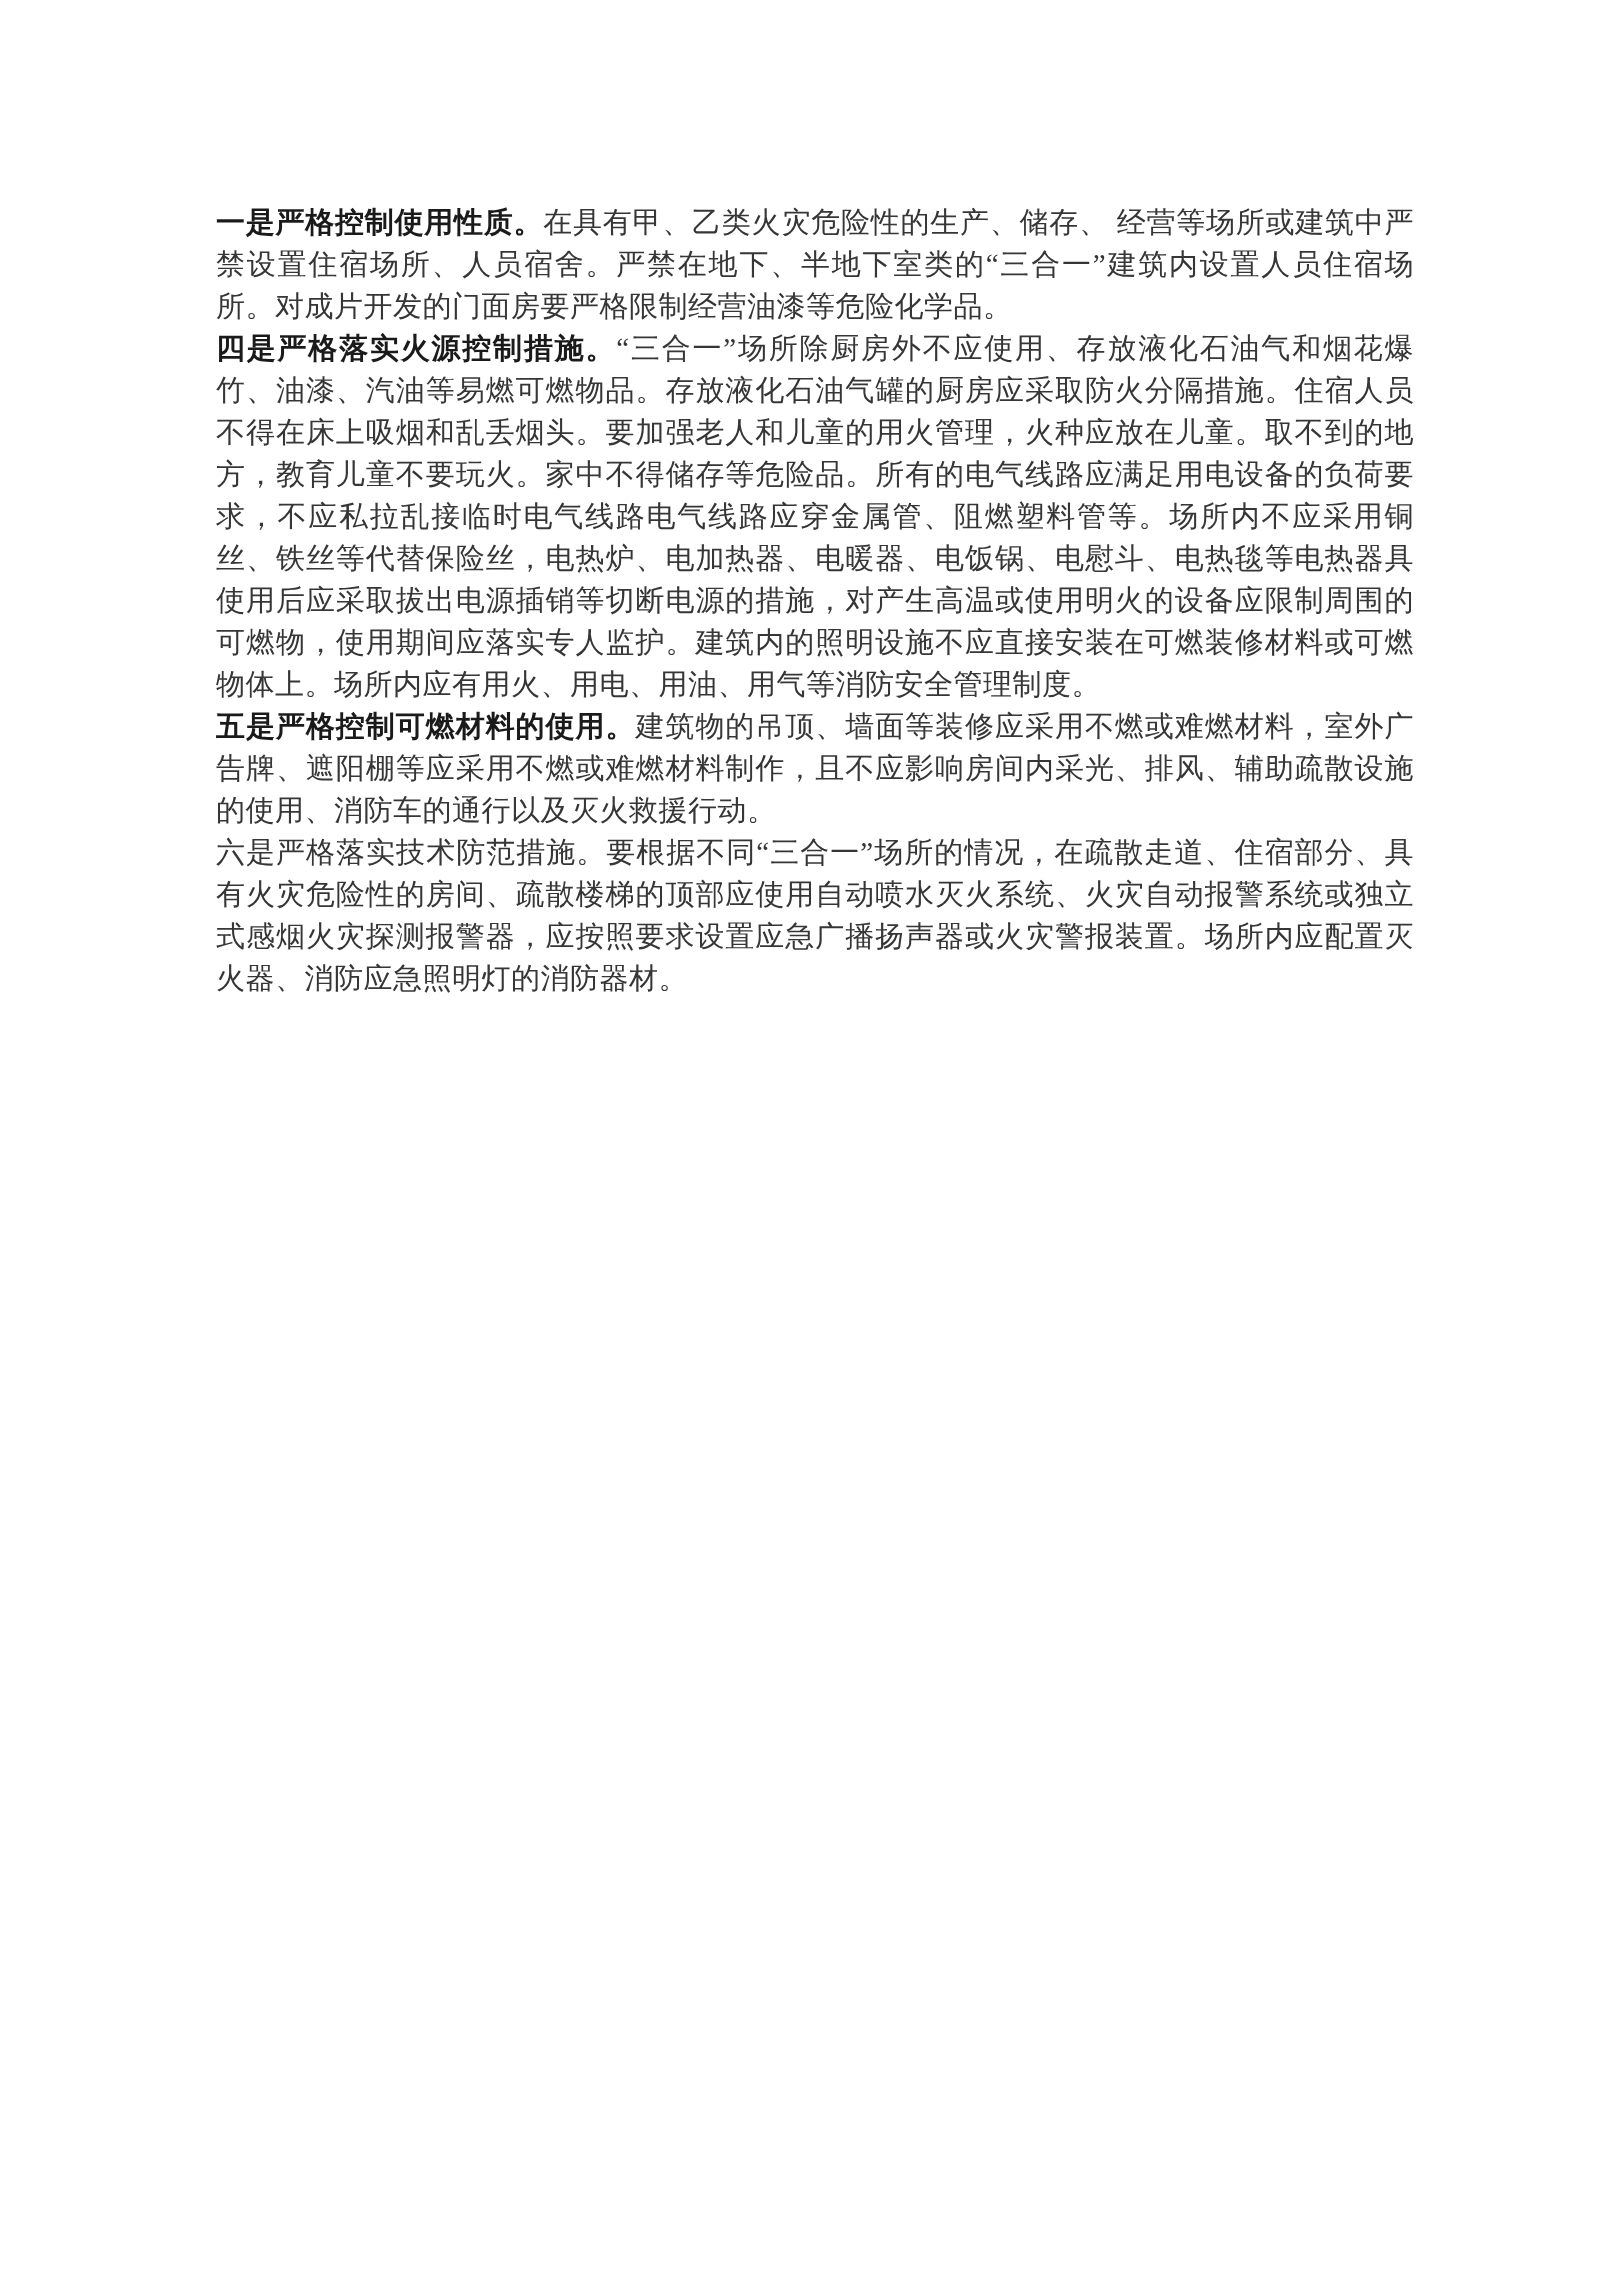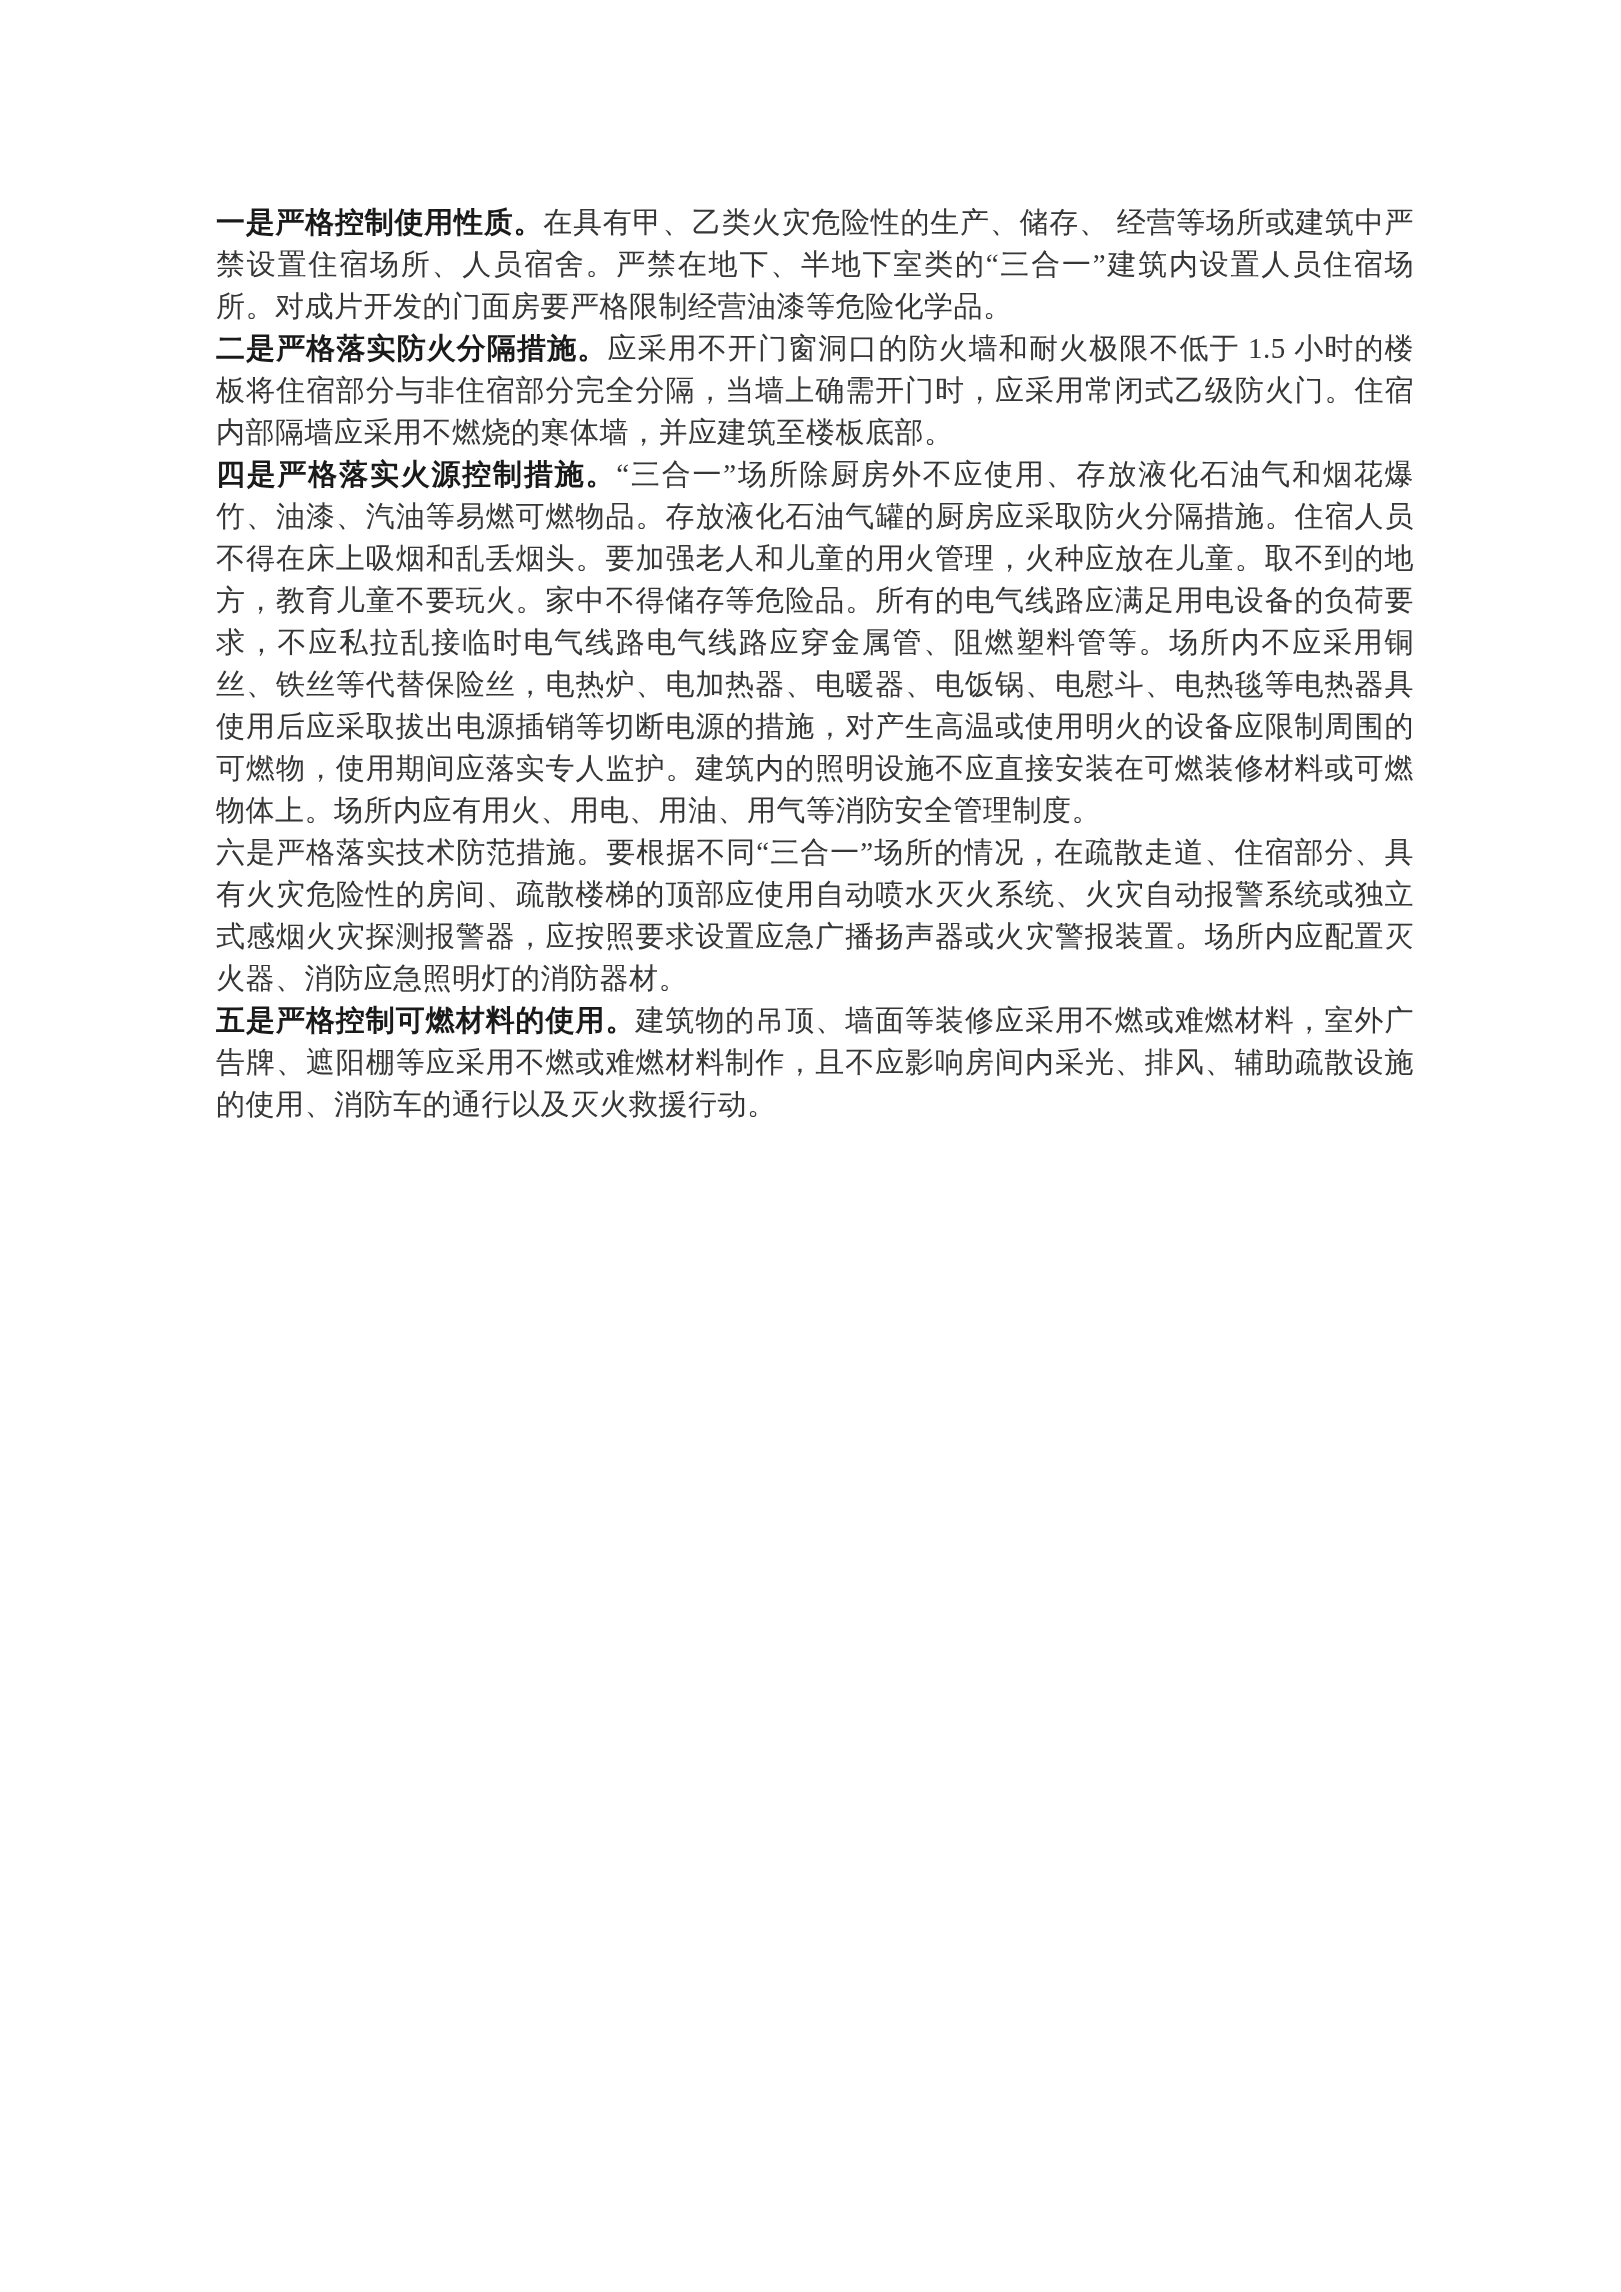--- a/index.html
+++ b/index.html
@@ -47,23 +47,22 @@
     color: var(--lead-color, #1a1a1a);
   }
 </style>
 </head>
 <body>
 
 <div class="page">
   <div class="doc-body">
   <p><span class="para-lead bold-lead">一是严格控制使用性质。</span><span>在具有甲、乙类火灾危险性的生产、储存、 经营等场所或建筑中严禁设置住宿场所、人员宿舍。严禁在地下、半地下室类的“三合一”建筑内设置人员住宿场所。对成片开发的门面房要严格限制经营油漆等危险化学品。</span></p>
 
-  <p><span class="para-lead bold-lead">二是严格落实防火分隔措施。</span><span>应采用不开门窗洞口的防火墙和耐火极限不低于 1.5 小时的楼板将住宿部分与非住宿部分完全分隔，当墙上确需开门时，应采用常闭式乙级防火门。住宿内部隔墙应采用不燃烧的寒体墙，并应建筑至楼板底部。</span></p>
 
 
   <p><span class="para-lead bold-lead">四是严格落实火源控制措施。</span><span>“三合一”场所除厨房外不应使用、存放液化石油气和烟花爆竹、油漆、汽油等易燃可燃物品。存放液化石油气罐的厨房应采取防火分隔措施。住宿人员不得在床上吸烟和乱丢烟头。要加强老人和儿童的用火管理，火种应放在儿童。取不到的地方，教育儿童不要玩火。家中不得储存等危险品。所有的电气线路应满足用电设备的负荷要求，不应私拉乱接临时电气线路电气线路应穿金属管、阻燃塑料管等。场所内不应采用铜丝、铁丝等代替保险丝，电热炉、电加热器、电暖器、电饭锅、电慰斗、电热毯等电热器具使用后应采取拔出电源插销等切断电源的措施，对产生高温或使用明火的设备应限制周围的可燃物，使用期间应落实专人监护。建筑内的照明设施不应直接安装在可燃装修材料或可燃物体上。场所内应有用火、用电、用油、用气等消防安全管理制度。</span></p>
 
+  <p><span class="para-lead bold-lead">五是严格控制可燃材料的使用。</span><span>建筑物的吊顶、墙面等装修应采用不燃或难燃材料，室外广告牌、遮阳棚等应采用不燃或难燃材料制作，且不应影响房间内采光、排风、辅助疏散设施的使用、消防车的通行以及灭火救援行动。</span></p>
+
   <p><span class="para-lead">六是严格落实技术防范措施。</span><span>要根据不同“三合一”场所的情况，在疏散走道、住宿部分、具有火灾危险性的房间、疏散楼梯的顶部应使用自动喷水灭火系统、火灾自动报警系统或独立式感烟火灾探测报警器，应按照要求设置应急广播扬声器或火灾警报装置。场所内应配置灭火器、消防应急照明灯的消防器材。</span></p>
-
-  <p><span class="para-lead bold-lead">五是严格控制可燃材料的使用。</span><span>建筑物的吊顶、墙面等装修应采用不燃或难燃材料，室外广告牌、遮阳棚等应采用不燃或难燃材料制作，且不应影响房间内采光、排风、辅助疏散设施的使用、消防车的通行以及灭火救援行动。</span></p>
 </div>
 </div>
 
 
 </body></html>

